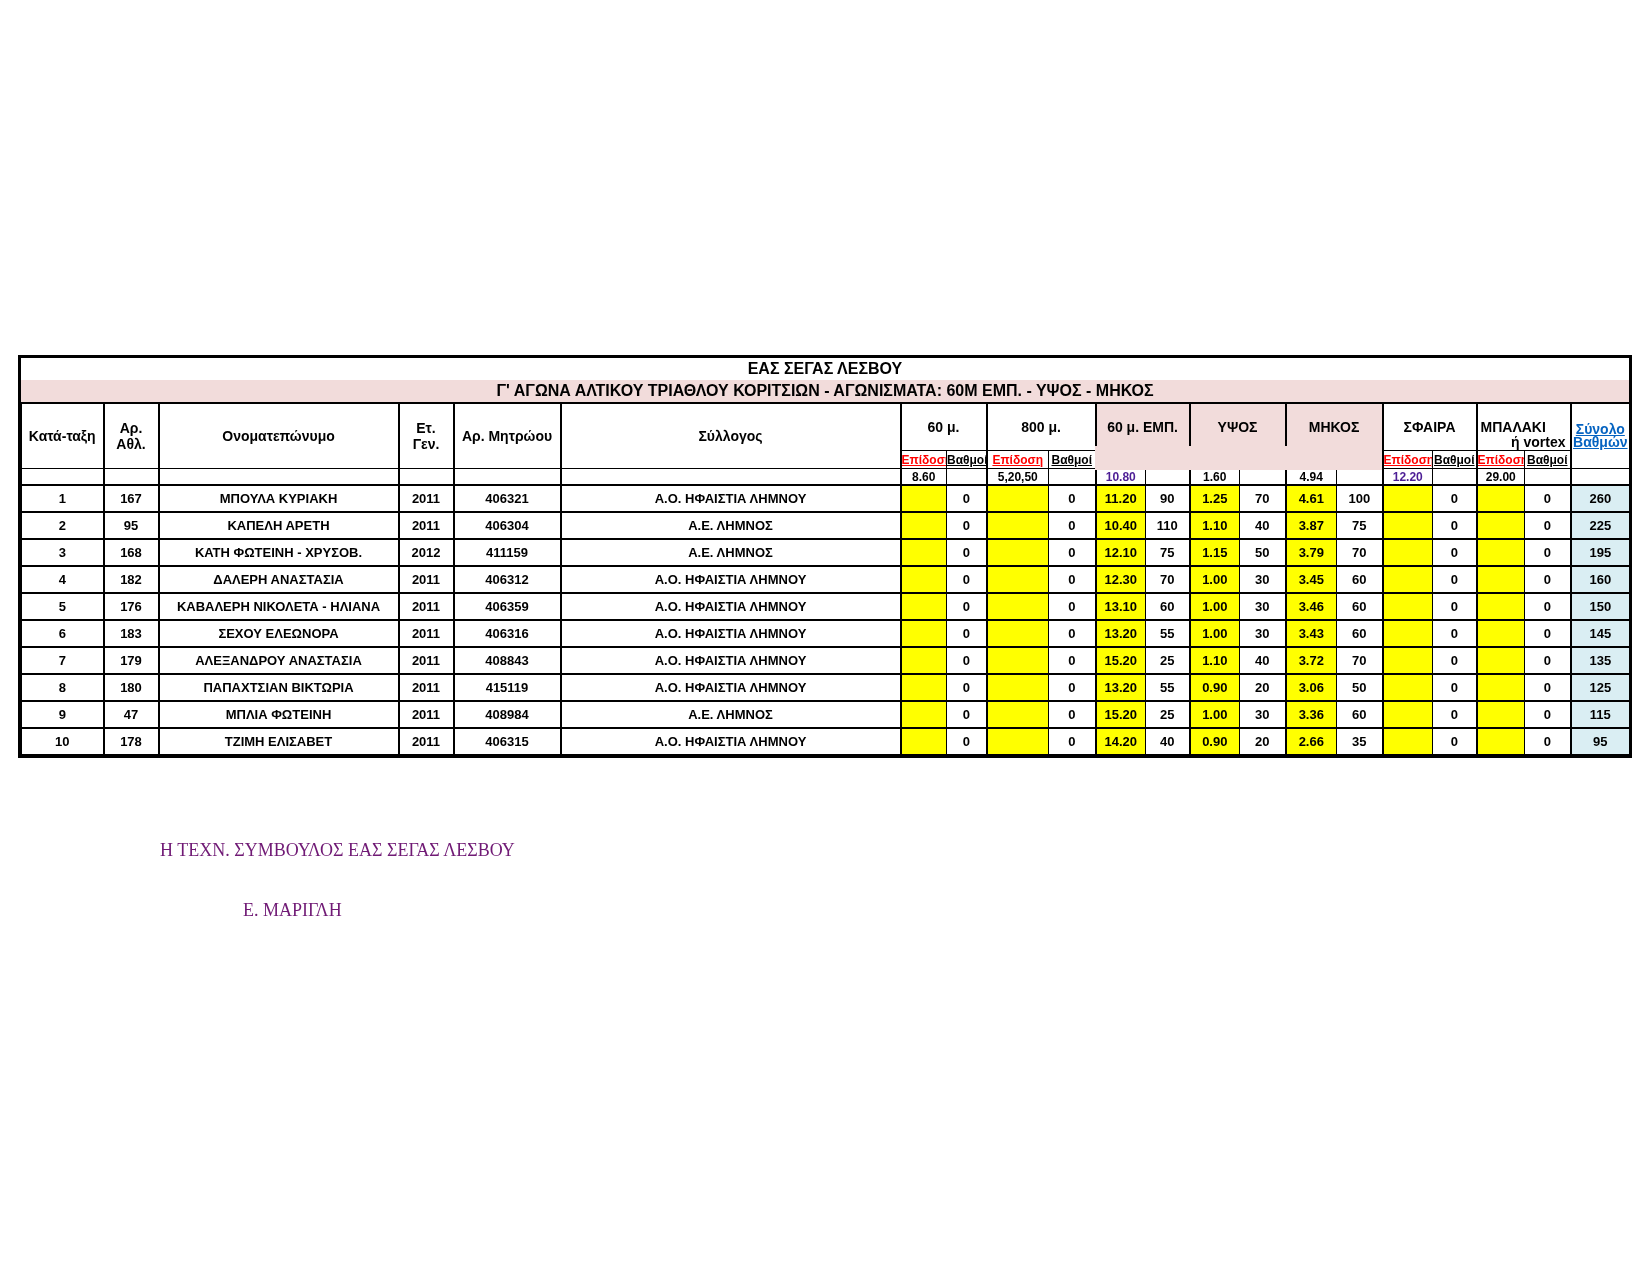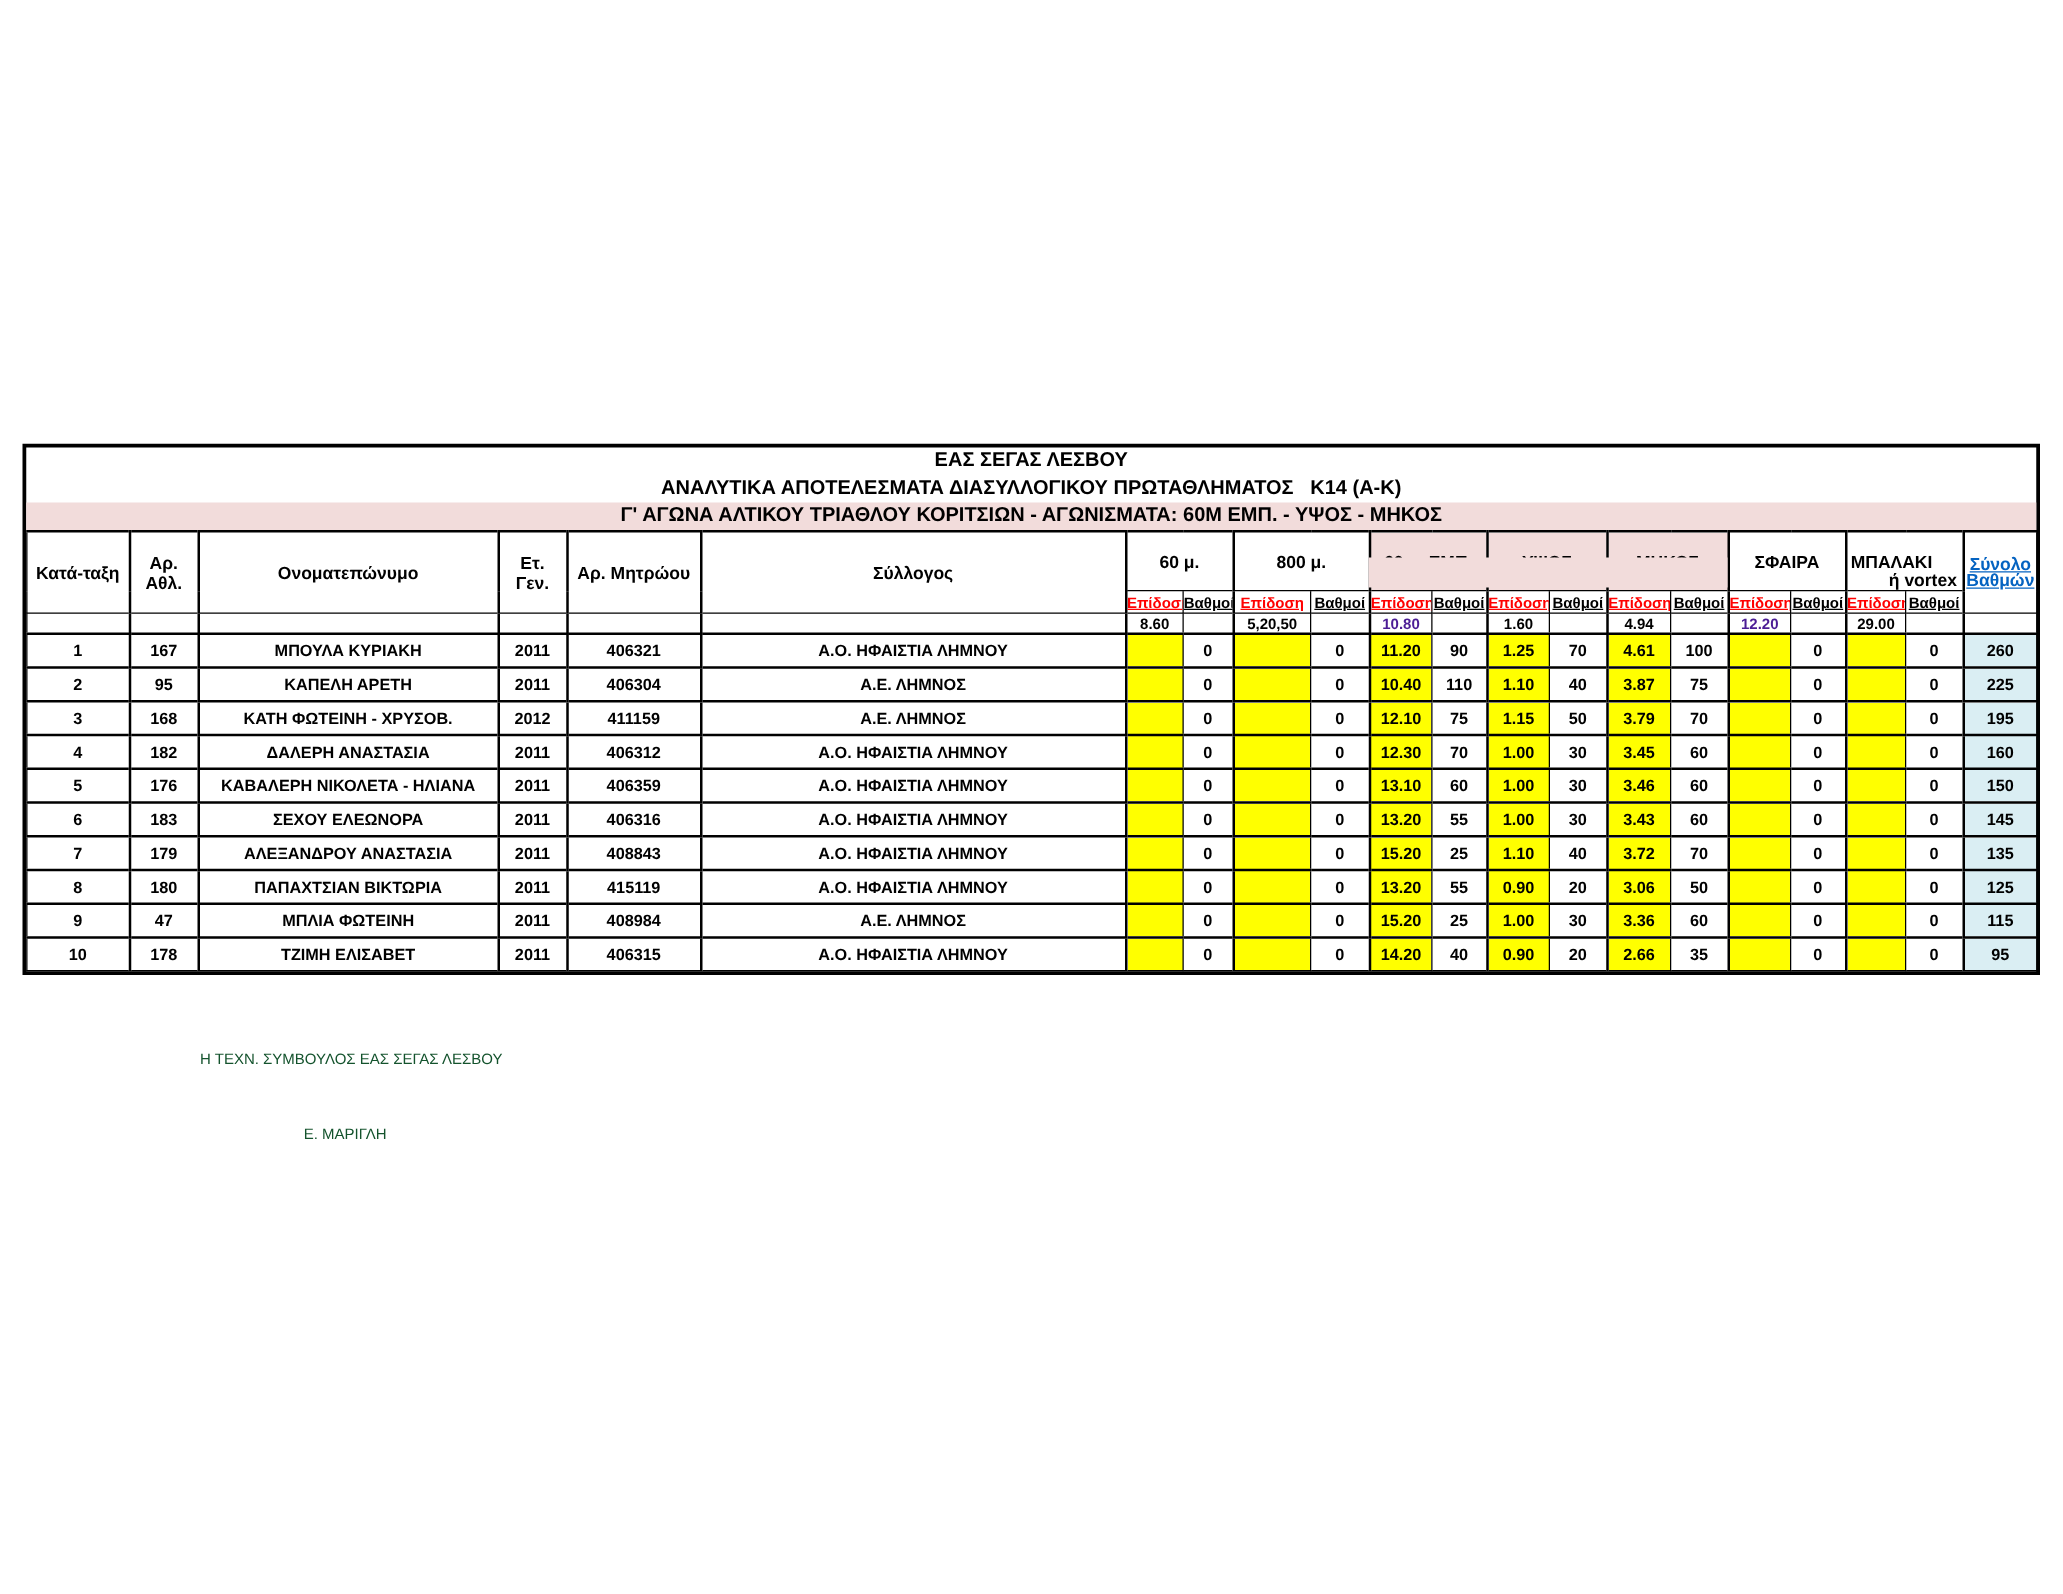--- a/index.html
+++ b/index.html
@@ -44,34 +44,33 @@
   th.total-hdr .lnk { color:#0563c1; text-decoration:underline; display:block; }
   .vortex-l1 { display:block; text-align:left; padding-left:3px; line-height:15px;margin-top:16px; }
   .vortex-l2 { display:block; text-align:right; padding-right:4px; line-height:15px; }
   tr.std td { height:15px; font-size:12px; border-bottom-width:2px; }
   tr.std td.redval { color:#4c1d95; }
   tr.data td { height:25px; font-size:13px; border-top-width:2px; }
   td.nm { text-align:left; padding-left:5px; }
   td.perf { background:#ffff00; }
   td.tot { background:#daeef3;margin-top:17px; }
   
-  .footer-line { position:absolute; font-size:12px; font-weight:normal; color:#14532d; }
+  .footer-line { position:absolute; font-size:18px; font-weight:normal; color:#701a75;font-family:Liberation Serif, serif; }
   .footer-line.l1 { left:160px; top:840px; }
   .footer-line.l2 { left:243px; top:900px; }
 </style>
 </head>
 <body>
 
 <div class="page">
   <div class="sheet">
 
     <div class="titles">
       <div class="pink-band"></div>
       <div class="title-row">ΕΑΣ ΣΕΓΑΣ ΛΕΣΒΟΥ</div>
-      <div class="title-row">ΑΝΑΛΥΤΙΚΑ ΑΠΟΤΕΛΕΣΜΑΤΑ ΔΙΑΣΥΛΛΟΓΙΚΟΥ ΠΡΩΤΑΘΛΗΜΑΤΟΣ   Κ14 (Α-Κ)</div>
       <div class="title-row pink">Γ' ΑΓΩΝΑ ΑΛΤΙΚΟΥ ΤΡΙΑΘΛΟΥ ΚΟΡΙΤΣΙΩΝ - ΑΓΩΝΙΣΜΑΤΑ: 60Μ ΕΜΠ. - ΥΨΟΣ - ΜΗΚΟΣ</div>
     </div>
 
     <table class="results">
       <colgroup>
         <col style="width:82px">
           <col style="width:55px">
           <col style="width:240px">
           <col style="width:55px">
           <col style="width:107px">

